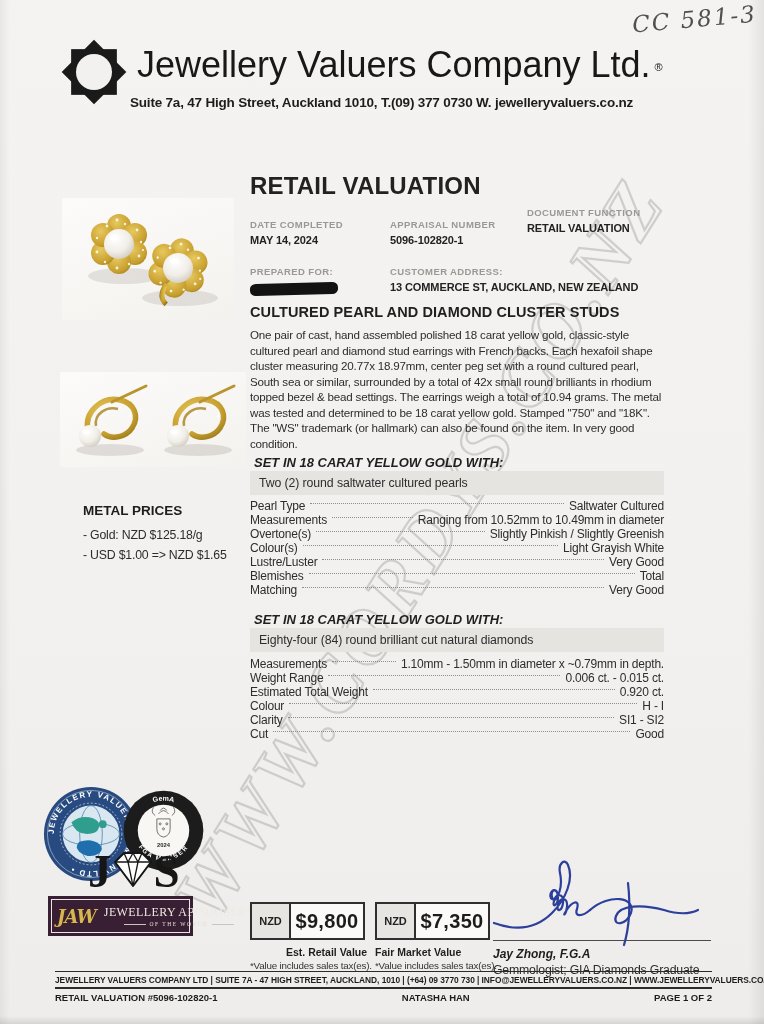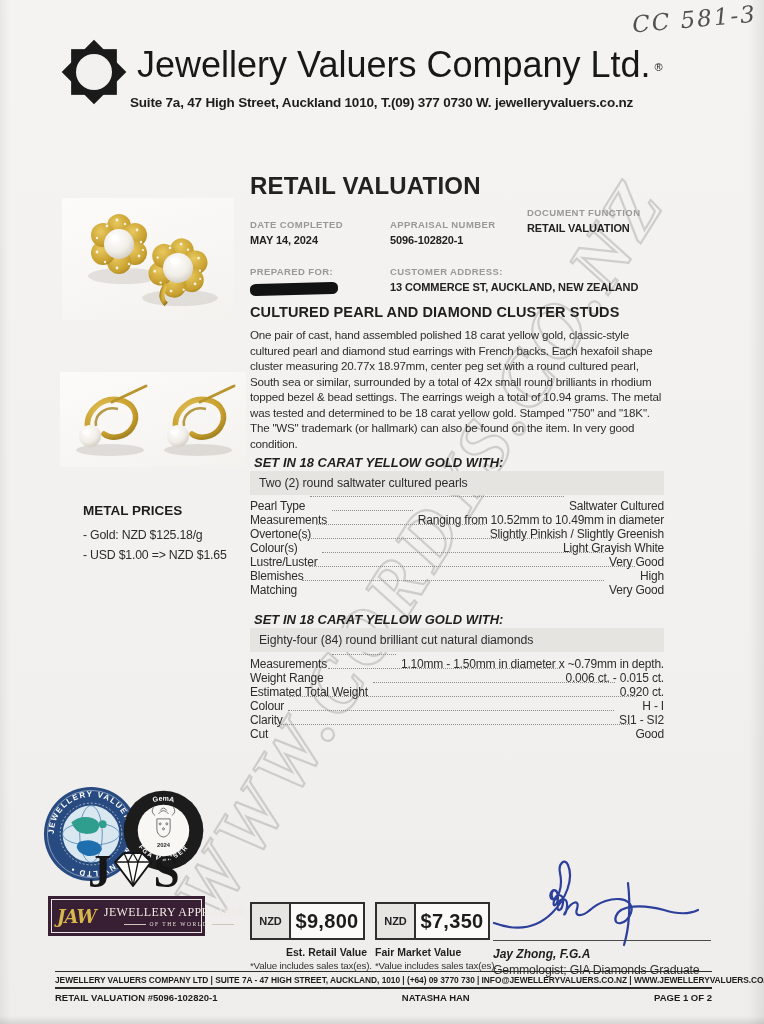--- a/index.html
+++ b/index.html
@@ -41,39 +41,39 @@
           margin-top:6px;transform:rotate(-1.5deg);}
   .item-title{position:absolute;left:250px;top:304px;font-size:14.5px;font-weight:800;
               color:#1f1f1f;letter-spacing:0.1px;}
   .desc{position:absolute;left:250px;top:327px;width:414px;font-size:11.6px;
         line-height:15.5px;letter-spacing:-0.2px;color:#2d2d2d;}
   .sec-head{position:absolute;left:254px;font-size:13px;font-weight:800;color:#1f1f1f;font-style:italic;}
   .sec-bar{position:absolute;left:250px;width:414px;height:24px;background:#e5e4e1;
            line-height:24px;padding-left:9px;box-sizing:border-box;font-size:12.3px;
            color:#2e2e2e;letter-spacing:-0.1px;}
   .spec-table{position:absolute;left:250px;width:414px;}
-  .spec-row{display:flex;align-items:flex-start;font-size:12px;line-height:14px;
+  .spec-row{display:flex;align-items:center;font-size:12px;line-height:14px;
             letter-spacing:-0.2px;color:#2d2d2d;}
   .spec-label{white-space:nowrap;}
   .leader{flex:1;border-bottom:1.6px dotted #8f8d8a;margin:0 5px;transform:translateY(-3px);}
   .spec-value{white-space:nowrap;text-align:right;}
 
   
   .photo{position:absolute;background:linear-gradient(160deg,#fcfbf9,#f4f2ef);
          border-radius:2px;}
   .metal{position:absolute;left:83px;top:503px;}
   .metal-head{font-size:13.5px;font-weight:800;color:#1d1d1d;margin-bottom:7px;}
   .metal-line{font-size:12.3px;line-height:20px;color:#2c2c2c;letter-spacing:-0.2px;}
 
   
   .seal{position:absolute;}
   .jvs{position:absolute;left:88px;top:849px;display:flex;align-items:flex-start;}
   .jvs-letter{font-family:"Liberation Serif",serif;font-weight:700;font-size:47px;
               line-height:44px;color:#161616;}
-  .jaw{position:absolute;left:48px;top:896px;width:157px;height:40px;background:#381f33;
+  .jaw{position:absolute;left:48px;top:896px;width:145px;height:40px;background:#381f33;
        box-sizing:border-box;box-shadow:inset 0 0 0 3px #381f33,inset 0 0 0 4px #e9e7e4;
        display:flex;align-items:center;padding:0 9px;gap:8px;}
   .jaw-script{font-family:"DejaVu Serif",serif;font-style:italic;font-weight:700;
               font-size:18px;color:#d7b64c;letter-spacing:-1px;}
   .jaw-text{display:flex;flex-direction:column;align-items:center;flex:1;}
   .jaw-main{font-family:"Liberation Serif",serif;font-size:12px;letter-spacing:0.4px;
             color:#efeae3;white-space:nowrap;}
   .jaw-sub{font-family:"Liberation Serif",serif;font-size:5.5px;letter-spacing:1.5px;
            color:#e5dfd6;display:flex;align-items:center;gap:4px;margin-top:1px;}
   .jaw-sub::before,.jaw-sub::after{content:"";width:22px;border-top:1px solid #cdc5ba;}
@@ -272,21 +272,21 @@
         <span class="spec-value">Light Grayish White</span>
       </div>
     <div class="spec-row">
         <span class="spec-label">Lustre/Luster</span>
         <span class="leader"></span>
         <span class="spec-value">Very Good</span>
       </div>
     <div class="spec-row">
         <span class="spec-label">Blemishes</span>
         <span class="leader"></span>
-        <span class="spec-value">High</span>
+        <span class="spec-value">Total</span>
       </div>
     <div class="spec-row">
         <span class="spec-label">Matching</span>
         <span class="leader"></span>
         <span class="spec-value">Very Good</span>
       </div>
   </div>
 
   <div class="sec-head" style="top:612px;">SET IN 18 CARAT YELLOW GOLD WITH:</div>
   <div class="sec-bar" style="top:628px;">Eighty-four (84)  round brilliant cut natural diamonds</div>

